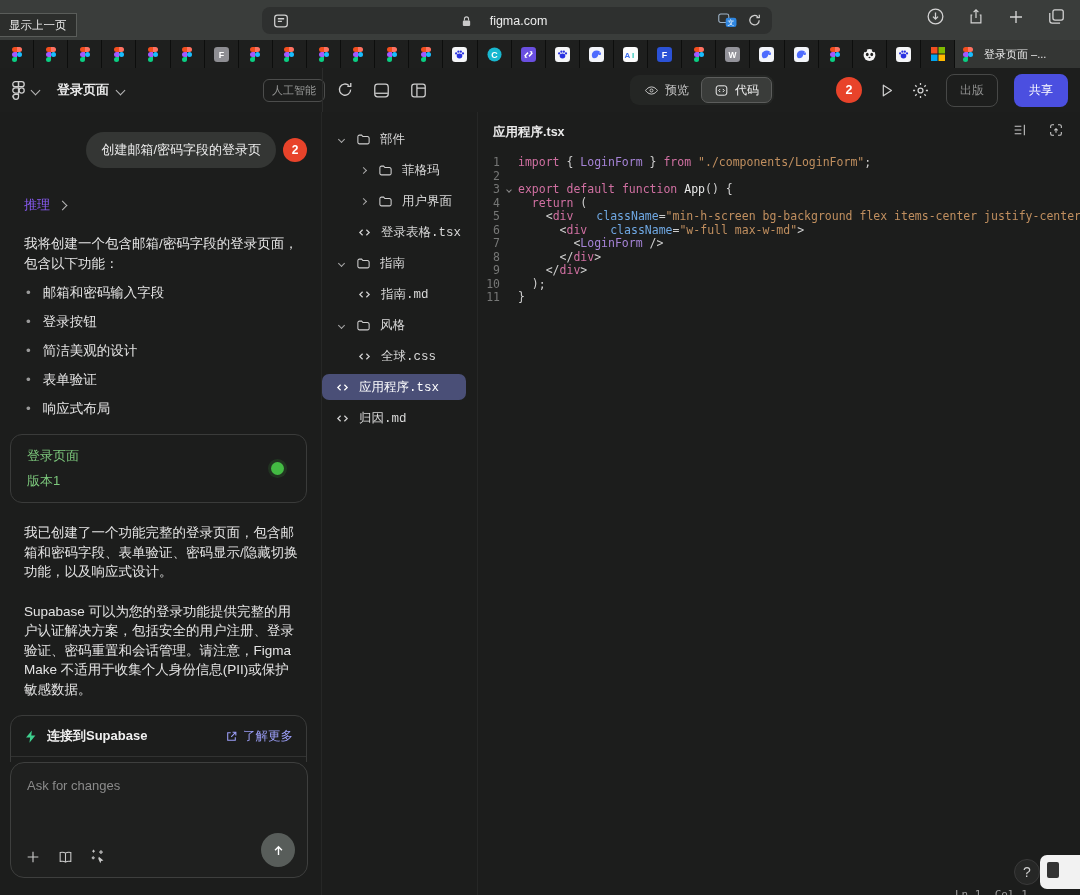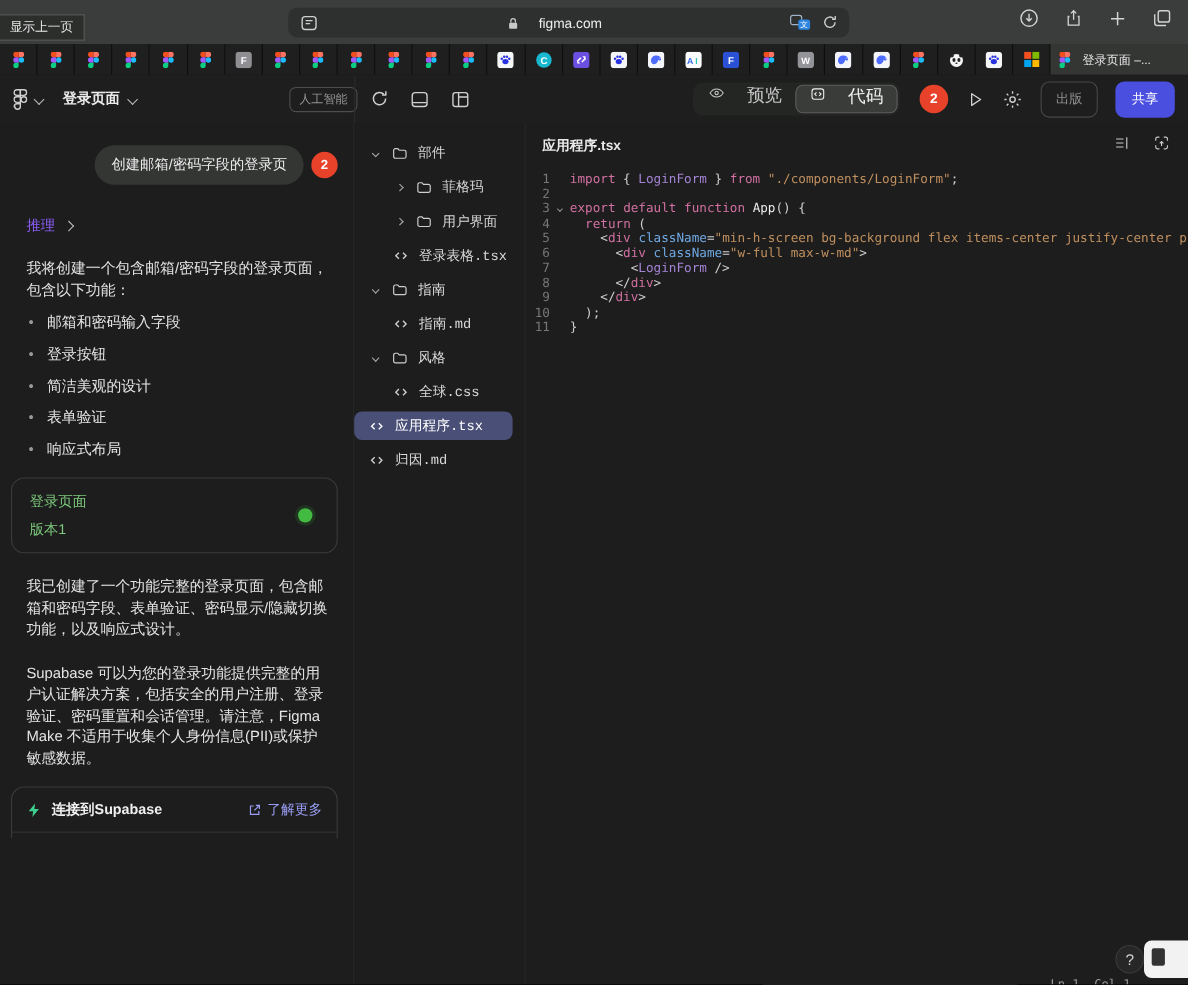--- a/index.html
+++ b/index.html
@@ -33,21 +33,21 @@
   .make-toolbar { position:absolute; left:0; top:68px; width:1080px; height:44px; background:#1d1e1d; }
   .tb-left { position:absolute; left:12px; top:0; height:44px; display:flex; align-items:center; }
   .chev { width:7px; height:7px; border-right:1.5px solid #b9b9b9; border-bottom:1.5px solid #b9b9b9; transform:rotate(45deg); display:inline-block; }
   .chev.right { transform:rotate(-45deg); }
   .file-title { color:#eaeaea; font-size:13px; font-weight:600; margin:0 8px 0 18px; }
   .ai-badge { position:absolute; left:263px; top:11px; border:1px solid #4c4d4c; border-radius:6px; color:#939493; font-size:11px;
               padding:3px 8px; white-space:nowrap; }
   .tb-divider { position:absolute; left:322px; top:0; width:1px; height:44px; background:#2b2c2b; }
   .tb-icons { position:absolute; left:336px; top:0; height:44px; display:flex; align-items:center; gap:18px; }
   .seg { position:absolute; left:630px; top:7px; height:30px; background:#242624; border-radius:9px; display:flex; align-items:center; padding:2px; }
-  .seg-btn { display:flex; gap:20px; height:26px; padding:0 12px; border-radius:7px; color:#c7c7c7; font-size:16px; }
+  .seg-btn { display:flex; align-items:center; gap:6px; height:26px; padding:0 12px; border-radius:7px; color:#c7c7c7; font-size:12px; }
   .seg-btn.selected { background:#3a3c3a; border:1px solid #5c5d5c; color:#efefef; }
   .tb-right { position:absolute; right:12px; top:0; height:44px; display:flex; align-items:center; gap:16px; }
   .noti-badge { width:26px; height:26px; border-radius:50%; background:#e8432a; color:#fff; font-size:12.5px; font-weight:600;
                 display:flex; align-items:center; justify-content:center; }
   .btn-publish { border:1px solid #474847; border-radius:8px; color:#8f908f; font-size:12px; padding:7px 13px; background:transparent; }
   .btn-share { border:none; border-radius:8px; color:#fff; font-size:12px; padding:8px 15px; background:#4b4fe0; }
 
   
   .content { position:absolute; left:0; top:112px; width:1080px; height:783px; display:flex; }
   .chat-panel { position:relative; width:322px; height:100%; border-right:1px solid #262726; }
@@ -96,21 +96,21 @@
   .code-h-icons { position:absolute; right:16px; top:10px; display:flex; gap:20px; }
   .code-area { position:absolute; left:0; top:44px; right:0; bottom:0; font-family:"DejaVu Sans Mono", monospace; font-size:11.5px; }
   .code-line { display:flex; height:13.5px; line-height:13.5px; white-space:pre; }
   .code-line .ln { width:22px; text-align:right; color:#767776; flex:none; }
   .code-line .fold { width:18px; flex:none; display:flex; align-items:center; justify-content:center; }
   .code-line .fold .chev { width:4px; height:4px; border-color:#8a8a8a; }
   .tk-kw  { color:#d170a2; }
   .tk-tag { color:#d170a2; }
   .tk-type{ color:#a583d6; }
   .tk-str { color:#c08f5f; }
-  .tk-attr{ color:#6fa8e3; }
+  .tk-attr{ color:#6fa8e3;margin-left:16px; }
   .tk-p   { color:#cfcfcf; }
   .tk-fn  { color:#eaeaea; }
 
   .help-btn { position:absolute; right:40px; bottom:10px; width:26px; height:26px; border-radius:50%; background:#262726;
               border:1px solid #3a3a3a; color:#cfcfcf; font-size:14px; display:flex; align-items:center; justify-content:center; }
   .white-clip { position:absolute; right:-8px; bottom:6px; width:48px; height:34px; background:#f2f2f2; border-radius:7px; }
   .white-clip .mark { position:absolute; left:7px; top:7px; width:12px; height:16px; background:#333; border-radius:2px; }
   .status-pos { position:absolute; left:955px; bottom:-6px; color:#9a9a9a; font-size:11px; font-family:"DejaVu Sans Mono", monospace; }
 
   svg { display:block; }
@@ -632,20 +632,47 @@
               <span>了解更多</span>
             </span>
           </div>
           <div class="sc-body">
             
             
           </div>
         </div>
       </div>
 
+      <div class="chat-input">
+        <div class="chat-ph">Ask for changes</div>
+        <div class="ci-icons">
+          <span>
+            <svg width="16" height="16" viewBox="0 0 24 24" fill="none" stroke="#c9c9c9" stroke-width="1.7">
+                <path d="M12 4v16M4 12h16"></path>
+              </svg>
+          </span>
+          <span>
+            <svg width="17" height="16" viewBox="0 0 24 24" fill="none" stroke="#c9c9c9" stroke-width="1.6">
+                <path d="M12 6.2C10 4.8 7.2 4.7 4 5.2v13.4c3.2-.5 6-.4 8 1 2-1.4 4.8-1.5 8-1V5.2c-3.2-.5-6-.4-8 1z"></path>
+                <path d="M12 6.2v13.4"></path>
+              </svg>
+          </span>
+          <span>
+            <svg width="17" height="17" viewBox="0 0 24 24" fill="none" stroke="#c9c9c9" stroke-width="1.4">
+                <path d="M12.5 12.5l6.5 5-3.2.9-1.2 3.1-2.9-6.5z" fill="#c9c9c9" stroke="none"></path>
+                <path d="M5 2.5v4M3 4.5h4M15.5 3.5l.6 1.7 1.7.6-1.7.6-.6 1.7-.6-1.7-1.7-.6 1.7-.6zM4.5 12l.5 1.4 1.4.5-1.4.5-.5 1.4-.5-1.4-1.4-.5 1.4-.5z"></path>
+              </svg>
+          </span>
+        </div>
+        <button class="send-btn">
+          <svg width="15" height="15" viewBox="0 0 24 24" fill="none" stroke="#fff" stroke-width="2.2">
+              <path d="M12 19V6M6.5 11.5L12 6l5.5 5.5"></path>
+            </svg>
+        </button>
+      </div>
     </div>
 
     <div class="tree-panel">
       <div id="tree-root" style="padding-top:6px">
           <div class="tree-row" style="padding-left: 12px;">
             <span class="expander">
               <span class="chev "></span>
             </span>
             <span class="t-icon">
               <svg width="15" height="15" viewBox="0 0 24 24" fill="none" stroke="#cfcfcf" stroke-width="1.7">

